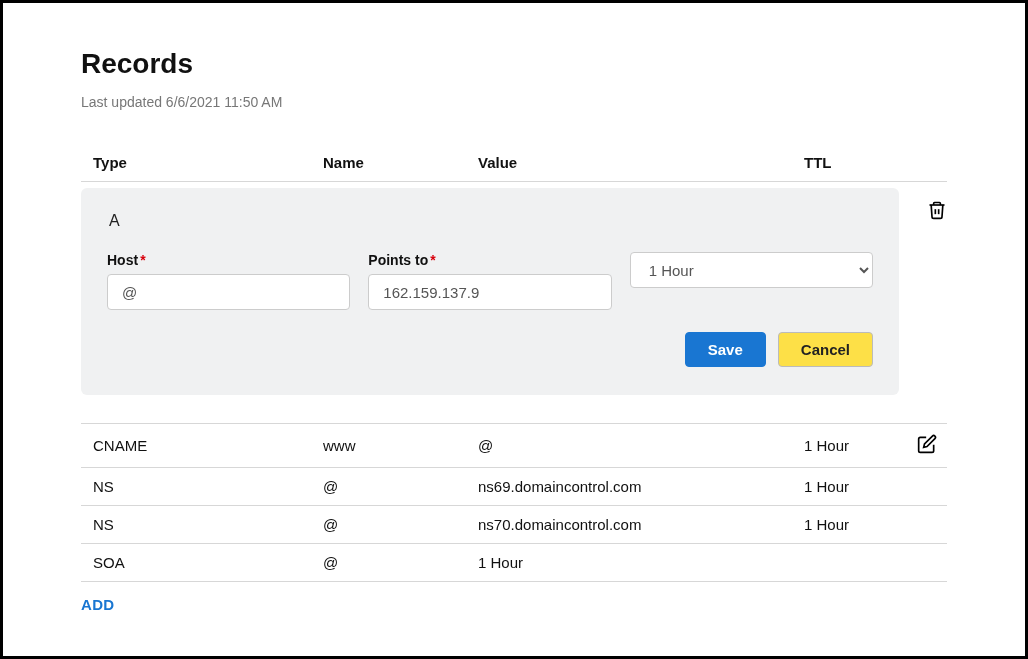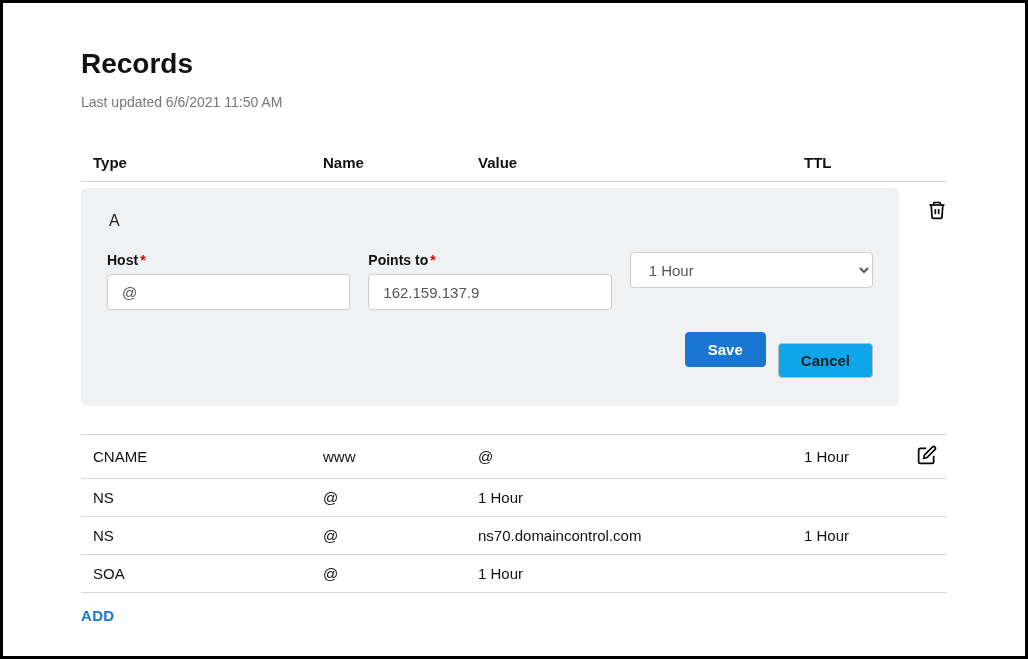--- a/index.html
+++ b/index.html
@@ -113,24 +113,23 @@
       border-radius: 4px;
       cursor: pointer;
       height: 35px;
     }
     .btn-primary {
       background: #1976d2;
       color: #fff;
       border: 1px solid #1976d2;
     }
     .btn-secondary {
-      background: #0ea5e9;
+      background: #fde047;
       color: #222;
       border: 1px solid #bbb;
-      margin-top: 11px;
     }
 
     .record-row {
       display: flex;
       align-items: center;
       padding: 10px 10px 10px 12px;
       border-top: 1px solid #d7d7d7;
       font-size: 15px;
       min-height: 38px;
     }
@@ -226,20 +225,21 @@
         <div class="col-action"><span class="icon-btn">
             <svg class="icon-svg" viewBox="0 0 24 24" fill="none" stroke="#000" stroke-width="2">
               <path d="M11 4H4a2 2 0 00-2 2v14a2 2 0 002 2h14a2 2 0 002-2v-7"></path>
               <path d="M18.5 2.5a2.121 2.121 0 013 3L12 15l-4 1 1-4 9.5-9.5z"></path>
             </svg>
           </span></div>
       </div>
       <div class="record-row">
         <div class="col-type">NS</div>
         <div class="col-name">@</div>
+        <div class="col-value">ns69.domaincontrol.com</div>
         <div class="col-ttl">1 Hour</div>
         <div class="col-action"></div>
       </div>
       <div class="record-row">
         <div class="col-type">NS</div>
         <div class="col-name">@</div>
         <div class="col-value">ns70.domaincontrol.com</div>
         <div class="col-ttl">1 Hour</div>
         <div class="col-action"></div>
       </div>

